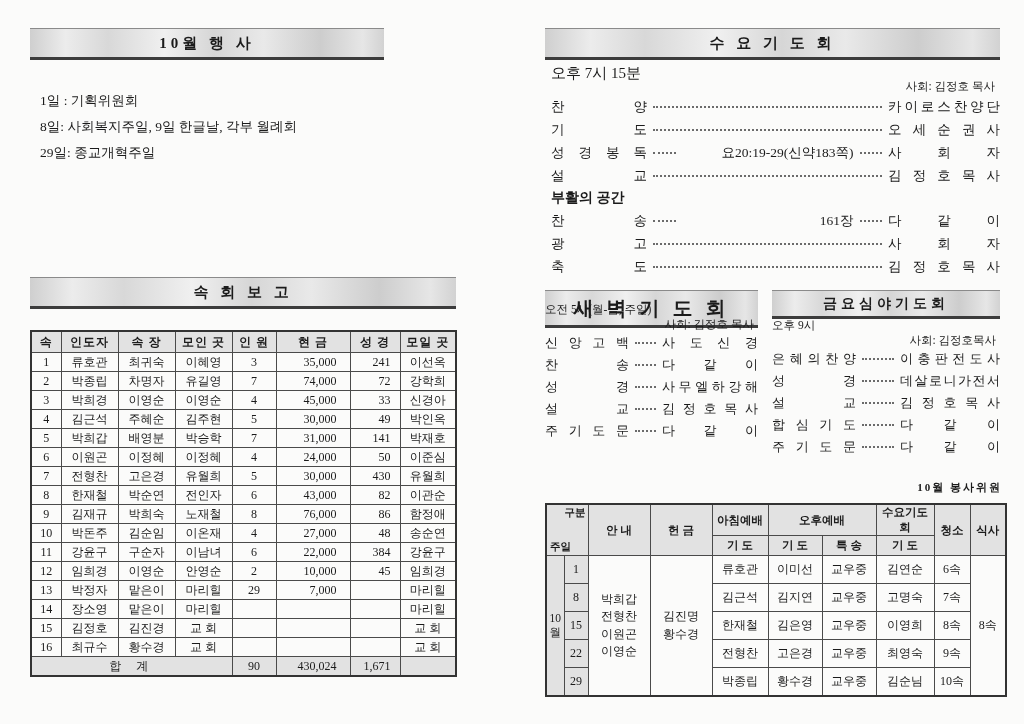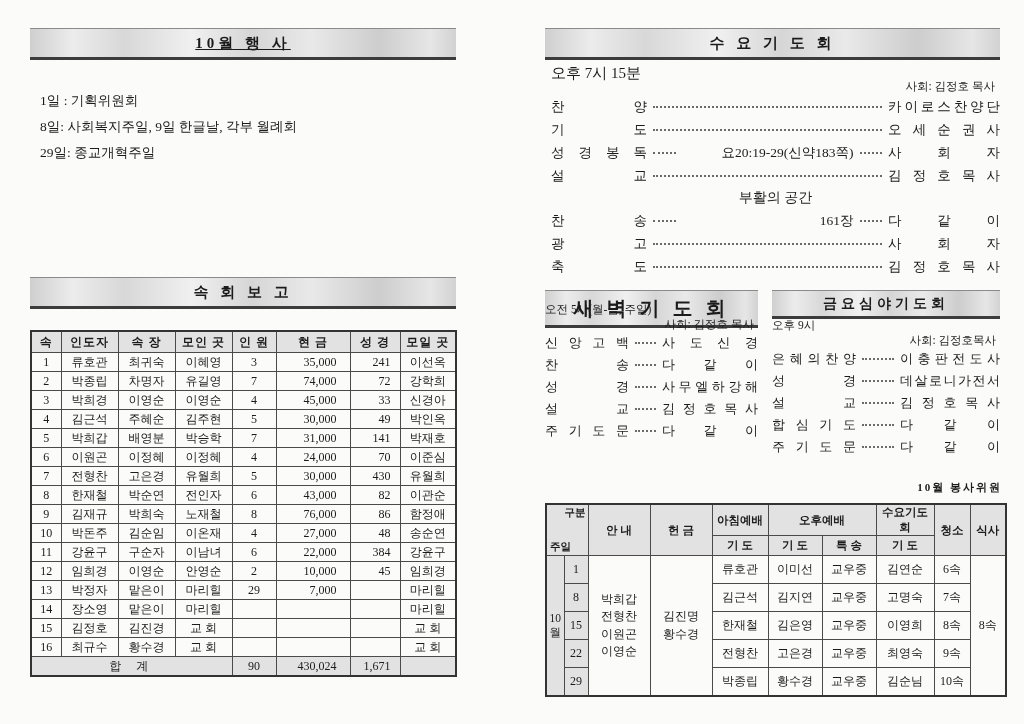--- a/index.html
+++ b/index.html
@@ -17,21 +17,21 @@
     background:linear-gradient(90deg,#cfcfcf,#ececec 10%,#d8d8d8 22%,#f0f0f0 38%,#d6d6d6 52%,#e9e9e9 66%,#cdcdcd 82%,#e6e6e6 94%,#d2d2d2);
     border-top:1px solid #8a8a8a;
     border-bottom:3px solid #3c3c3c;
     text-align:center;
     font-weight:700;
     font-size:15px;
     letter-spacing:4px;
     padding:5px 0 4px 0;
   }
   
-  #bar-events{left:30px;top:28px;width:426px;text-decoration:underline;}
+  #bar-events{left:30px;top:28px;width:354px;}
   #events-list{position:absolute;left:40px;top:88px;width:420px;font-size:13.5px;}
   .ev-line{line-height:26px;white-space:nowrap;}
   .ev-bold{font-weight:700;}
   #bar-report{left:30px;top:277px;width:426px;}
   table{border-collapse:collapse;table-layout:fixed;}
   #report-table{position:absolute;left:30px;top:330px;width:427px;font-size:12px;border:2px solid #333;}
   #report-table th,#report-table td{
     border:1px solid #4a4a4a;height:18px;text-align:center;
     padding:0;overflow:hidden;white-space:nowrap;
   }
@@ -42,21 +42,21 @@
   .total-label{letter-spacing:6px;}
   
   #bar-wed{left:545px;top:28px;width:455px;}
   #wed-time{position:absolute;left:551px;top:64px;font-size:15px;}
   #wed-leader{position:absolute;left:545px;top:79px;width:450px;text-align:right;font-size:11.5px;}
   #wed-items{position:absolute;left:551px;top:95px;width:449px;}
   .w-line{display:flex;align-items:center;height:23px;font-size:13.5px;white-space:nowrap;}
   .w-label,.w-value{display:inline-flex;justify-content:space-between;flex:0 0 auto;}
   .w-dots{flex:1 1 auto;height:0;border-bottom:2px dotted #6b6b6b;margin:0 6px;}
   .w-center{flex:0 0 auto;min-width:172px;text-align:right;}
-  .w-heading{height:22px;line-height:22px;text-align:center;font-weight:400;font-size:14px;}
+  .w-heading{height:22px;line-height:22px;text-align:left;font-weight:700;font-size:14px;}
   #bar-dawn{left:545px;top:290px;width:213px;font-size:20px;padding:4px 0 3px 0;}
   #bar-friday{left:772px;top:290px;width:228px;font-size:14px;padding:4px 0 3px 0;}
   .sub-block{position:absolute;width:213px;}
   #dawn-block{left:545px;top:302px;width:213px;}
   #friday-block{left:772px;top:318px;width:228px;}
   .sub-time{font-size:11.5px;height:15px;line-height:15px;}
   .sub-leader{font-size:11.5px;height:15px;line-height:15px;text-align:right;padding-right:4px;}
   .sub-block .w-line{height:22px;font-size:13px;}
   #service-title{position:absolute;left:545px;top:480px;width:457px;text-align:right;font-weight:700;font-size:11px;letter-spacing:2px;}
   #service-table{position:absolute;left:545px;top:503px;width:460px;font-size:12px;border:2px solid #333;}
@@ -160,21 +160,21 @@
         <td class="cell-bible">141</td>
         <td>박재호</td>
       </tr>
       <tr>
         <td>6</td>
         <td>이원곤</td>
         <td>이정혜</td>
         <td>이정혜</td>
         <td>4</td>
         <td class="cell-cash">24,000</td>
-        <td class="cell-bible">70</td>
+        <td class="cell-bible">50</td>
         <td>이준심</td>
       </tr>
       <tr>
         <td>7</td>
         <td>전형찬</td>
         <td>고은경</td>
         <td>유월희</td>
         <td>5</td>
         <td class="cell-cash">30,000</td>
         <td class="cell-bible">430</td>

